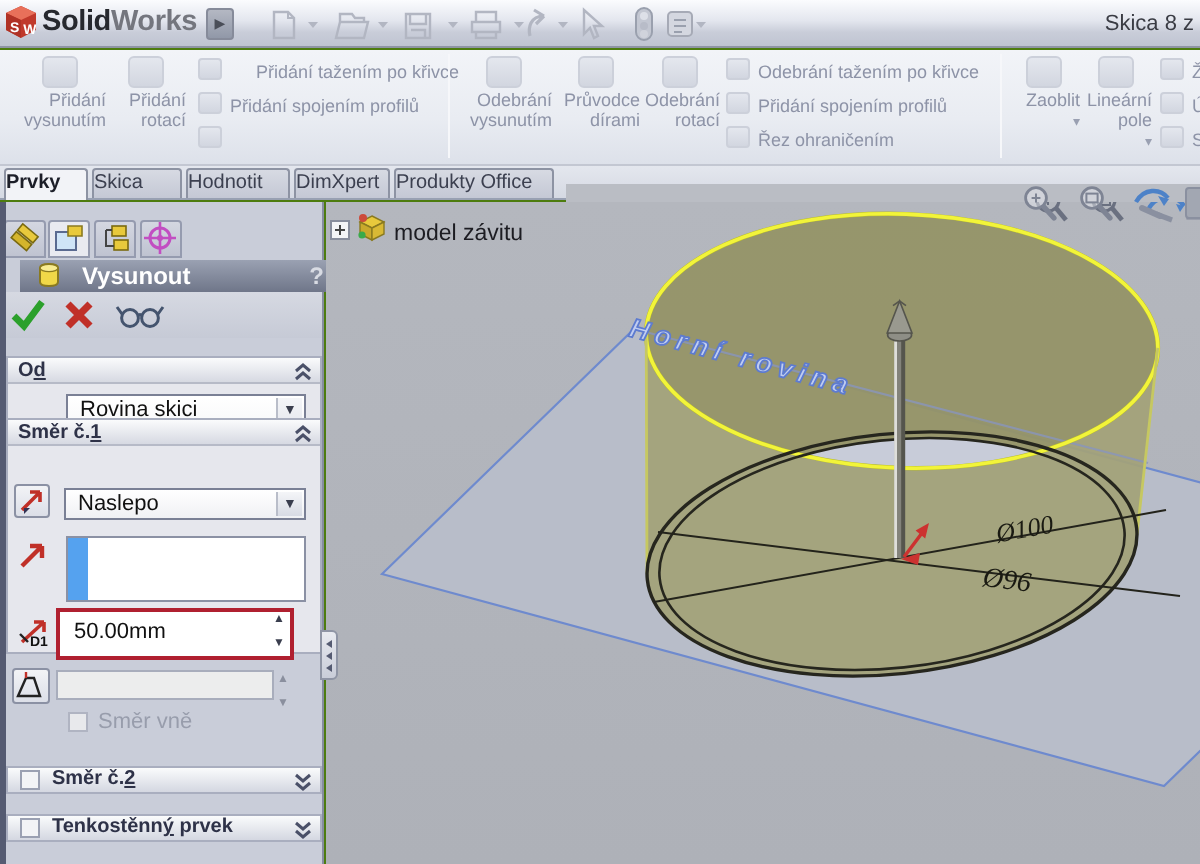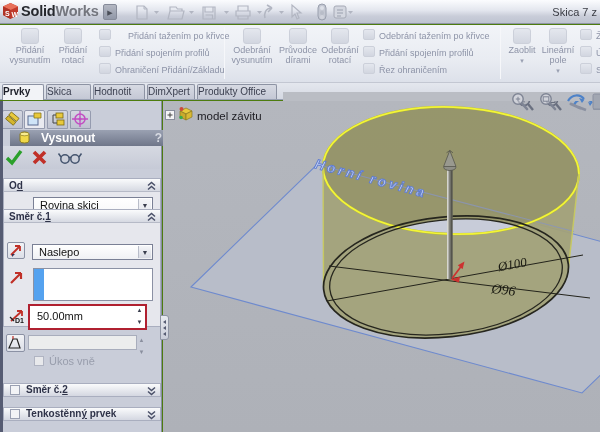--- a/index.html
+++ b/index.html
@@ -5,21 +5,21 @@
 #app{position:relative;width:600px;height:432px;overflow:hidden;background:#4d7c0f}
 
 #title{position:absolute;left:0;top:0;width:600px;height:24px;background:linear-gradient(#fbfcfe,#e3e6ee 45%,#c9cdd9 70%,#bfc4d1);border-bottom:1px solid #8f95a5}
 #logo{position:absolute;left:3px;top:3px;width:15px;height:16px}
 #sw1{position:absolute;left:21px;top:3px;font-size:14.5px;font-weight:bold;color:#26282e;letter-spacing:-0.2px}
 #sw2{color:#74767e}
 #flyout{position:absolute;left:103px;top:4px;width:14px;height:16px;background:linear-gradient(#b4b8c3,#9198a8);border:1px solid #868b9a;border-radius:2px;color:#4a4e58;font-size:7px;text-align:center;line-height:15px}
 #skica{position:absolute;right:3px;top:6px;font-size:11px;color:#3a3c44}
 
 #ribbon{position:absolute;left:0;top:25px;width:600px;height:58px;background:linear-gradient(#f2f4f8,#e9ecf2 60%,#dde1ea);border-bottom:1px solid #c3c7d2}
-.rbig{position:absolute;text-align:center;font-size:9px;color:#8d93a7;line-height:10px}
+.rbig{position:absolute;text-align:right;font-size:9px;color:#8d93a7;line-height:10px}
 .rsmall{position:absolute;font-size:9px;color:#8d93a7;white-space:nowrap}
 .ric{display:block;margin:0 auto 1px auto;width:18px;height:16px;background:linear-gradient(#e4e7ee,#d2d6e0);border:1px solid #ccd0da;border-radius:3px}
 .rics{position:absolute;width:12px;height:11px;background:linear-gradient(#e4e7ee,#d2d6e0);border:1px solid #ccd0da;border-radius:2px}
 .rsep{position:absolute;top:28px;width:1px;height:52px;background:#c8ccd6;border-right:1px solid #f6f7fa}
 
 #tabs{position:absolute;left:0;top:83px;width:600px;height:17px;background:linear-gradient(#e4e7ee,#d4d8e2)}
 .ctab{position:absolute;top:1px;height:15px;font-size:10px;color:#3c4050;background:linear-gradient(#d7dae3,#c4c8d5);border:1px solid #8d93a3;border-bottom:none;border-radius:2px 2px 0 0;padding-top:1px;text-align:left}
 .ctab.act{background:#f2f3f7;font-weight:bold;color:#1c1e28;height:16px;z-index:2}
 #tabline{position:absolute;left:0;top:99px;width:600px;height:1px;background:#98a0b2}
 
@@ -47,21 +47,21 @@
 <div id="title">
   <svg id="logo" viewBox="0 0 15 16">
     <polygon points="7.5,0 15,3.5 15,12 7.5,16 0,12 0,3.5" fill="#c0392b"></polygon>
     <polygon points="7.5,0 15,3.5 7.5,7 0,3.5" fill="#e8705a"></polygon>
     <polygon points="0,3.5 7.5,7 7.5,16 0,12" fill="#b03226"></polygon>
     <text x="2" y="13" font-size="7" fill="#fff" font-weight="bold">S</text>
     <text x="8.6" y="14" font-size="7" fill="#fff" font-weight="bold">W</text>
   </svg>
   <div id="sw1">Solid<span id="sw2">Works</span></div>
   <div id="flyout">▶</div>
-  <div id="skica">Skica 7 z</div>
+  <div id="skica">Skica 8 z</div>
   <svg width="260" height="20" style="position:absolute;left:132px;top:2px" viewBox="0 0 260 20">
     <g stroke="#b2b6c2" fill="none" stroke-width="1.2">
       <path d="M5 4 L12 4 L15 7 L15 17 L5 17 Z"></path>
           <path d="M12 4 L12 7 L15 7" stroke-width="1"></path>
       <path d="M38 9 L38 5 L44 5 L45.5 7 L50 7 L50 9 M36 17 L38 9 L52 9 L50 17 Z"></path>
       <path d="M71 5 L83 5 L83 17 L71 17 Z M73 5 L73 10 L81 10 L81 5 M73.5 13 L80.5 13 L80.5 17 L73.5 17"></path>
       <path d="M106 9 L106 4 L116 4 L116 9 M104 9 L118 9 L118 14 L104 14 Z M106 14 L106 17 L116 17 L116 14"></path>
       <path d="M140 6 C133 6 132 12 133 16 M140 6 L135 3 M140 6 L136 10" stroke-width="1.6"></path>
       <path d="M160 3 L160 15 L163 12 L165 17 L167 16 L165 11 L169 11 Z"></path>
     </g>
@@ -84,21 +84,20 @@
   </svg>
 </div>
 <div id="ribbon">
   <div class="rbig" style="left:7px;top:3px;width:46px"><span class="ric"></span>Přidání<br>vysunutím</div>
   <div class="rbig" style="left:53px;top:3px;width:40px"><span class="ric"></span>Přidání<br>rotací</div>
   <span class="rics" style="left:99px;top:4px"></span>
       <div class="rsmall" style="left:128px;top:6px">Přidání tažením po křivce</div>
   <span class="rics" style="left:99px;top:21px"></span>
       <div class="rsmall" style="left:115px;top:23px">Přidání spojením profilů</div>
   <span class="rics" style="left:99px;top:38px"></span>
-      <div class="rsmall" style="left:115px;top:40px">Ohraničení Přidání/Základu</div>
   <div class="rsep" style="left:224px;top:2px;height:52px"></div>
   <div class="rbig" style="left:228px;top:3px;width:48px"><span class="ric"></span>Odebrání<br>vysunutím</div>
   <div class="rbig" style="left:276px;top:3px;width:44px"><span class="ric"></span>Průvodce<br>dírami</div>
   <div class="rbig" style="left:320px;top:3px;width:40px"><span class="ric"></span>Odebrání<br>rotací</div>
   <span class="rics" style="left:363px;top:4px"></span>
       <div class="rsmall" style="left:379px;top:6px">Odebrání tažením po křivce</div>
   <span class="rics" style="left:363px;top:21px"></span>
       <div class="rsmall" style="left:379px;top:23px">Přidání spojením profilů</div>
   <span class="rics" style="left:363px;top:38px"></span>
       <div class="rsmall" style="left:379px;top:40px">Řez ohraničením</div>
@@ -190,21 +189,21 @@
   <div style="position:absolute;left:28px;top:203px;width:119px;height:26px;border:2px solid #b02030;background:#fff"></div>
   <div style="position:absolute;left:37px;top:209px;font-size:11px;color:#111">50.00mm</div>
   <div class="spin" style="left:134px;top:206px">▲<br><br>▼</div>
   <div class="sbtn" style="left:6px;top:233px;width:19px;height:18px"><svg width="17" height="16" viewBox="0 0 17 16">
           <path d="M2 13 L6 4 L10 4 L13 13 Z" fill="none" stroke="#222" stroke-width="1.2"></path>
           <path d="M6 4 L6 1" stroke="#c03028" stroke-width="1.2"></path>
         </svg></div>
   <div style="position:absolute;left:28px;top:234px;width:109px;height:15px;background:#eceded;border:1px solid #a8adbc"></div>
   <div class="spin" style="left:136px;top:236px;color:#8a8f9e">▲<br><br>▼</div>
   <div class="cb" style="left:34px;top:255px;background:#e8e9ec;border-color:#b0b4c2"></div>
-  <div style="position:absolute;left:49px;top:254px;font-size:11px;color:#989dac">Úkos vně</div>
+  <div style="position:absolute;left:49px;top:254px;font-size:11px;color:#989dac">Směr vně</div>
   <div class="gbar" style="top:282px">
         <span class="cb" style="left:6px;top:1px"></span>
         <span style="position:absolute;left:22px">Směr č.<span style="text-decoration:underline">2</span></span>
         <svg width="9" height="10" viewBox="0 0 9 10" style="position:absolute;right:4px;top:2px">
           <path d="M1 1.5 L4.5 4.5 L8 1.5 M1 5.5 L4.5 8.5 L8 5.5" fill="none" stroke="#4a5068" stroke-width="1.5"></path>
         </svg>
       </div>
   <div class="gbar" style="top:306px">
         <span class="cb" style="left:6px;top:1px"></span>
         <span style="position:absolute;left:22px">Tenkostěnn<span style="text-decoration:underline">ý</span> prvek</span>

